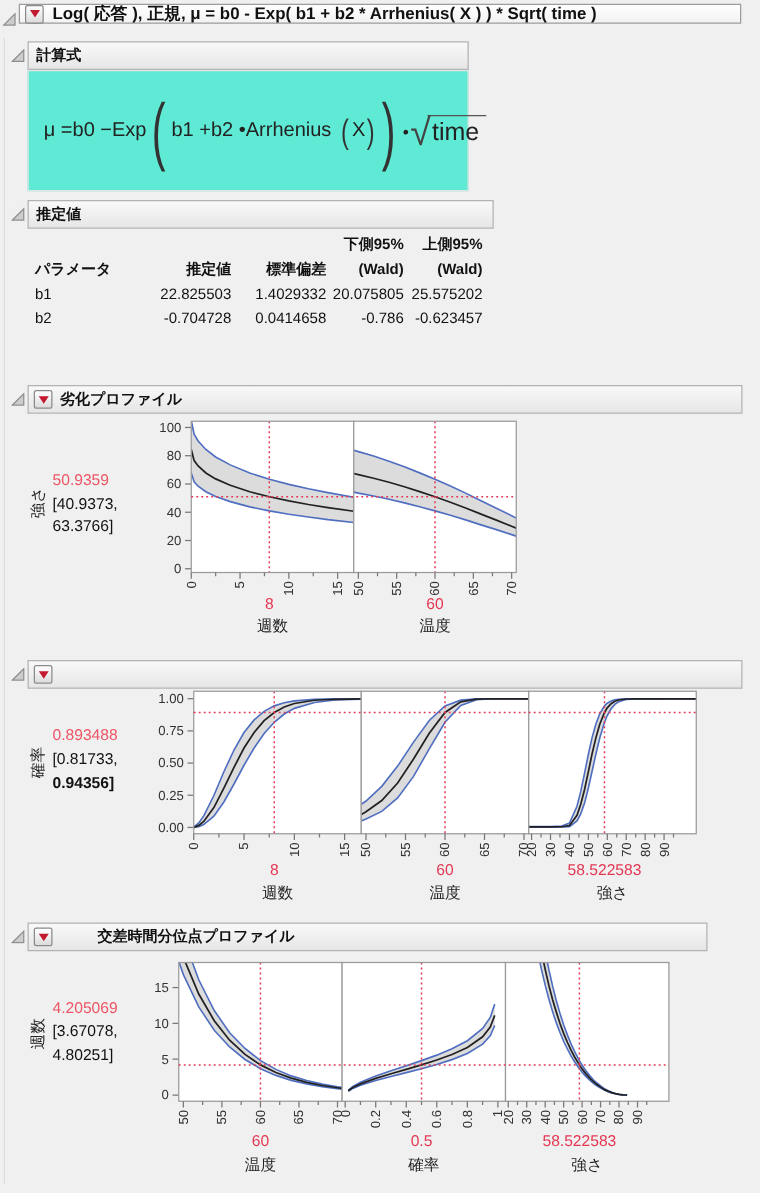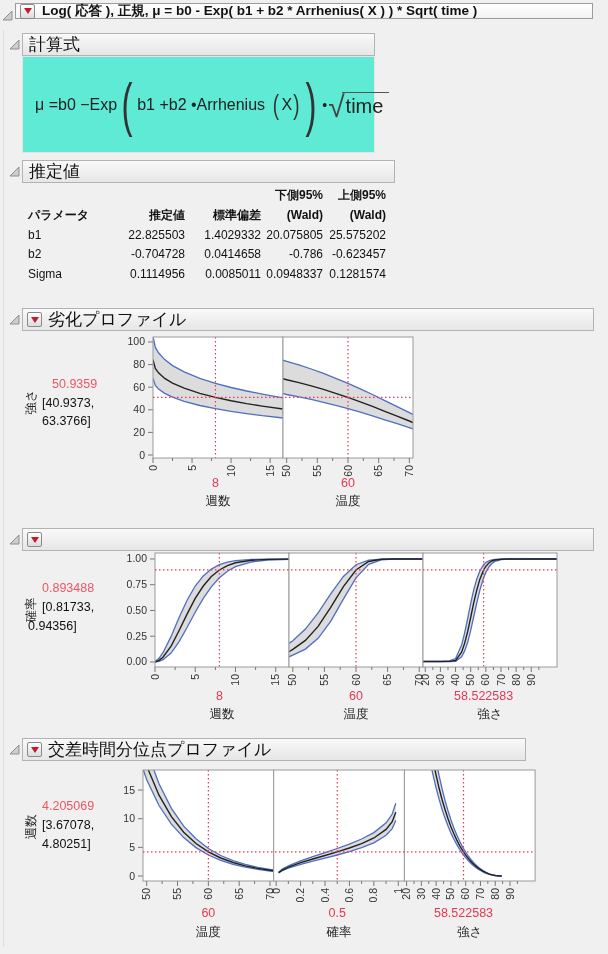--- a/index.html
+++ b/index.html
@@ -28,21 +28,21 @@
   }
   .titlebar .menu-btn{position:relative;margin-left:4px;}
   .titlebar .ttl{font-size:13.5px;font-weight:bold;margin-left:7px;white-space:nowrap;}
   .sec-header{
     position:absolute;left:22px;height:23px;box-sizing:border-box;
     background:linear-gradient(#f9f9f9,#e6e6e6);
     border:1px solid #b3b3b3;
     display:flex;align-items:center;
   }
   .sec-header .menu-btn{position:relative;margin-left:4px;}
-  .sec-header .hd{font-size:17px;font-weight:normal;margin-left:6px;white-space:nowrap;text-align:right;}
+  .sec-header .hd{font-size:12px;font-weight:bold;margin-left:6px;white-space:nowrap;text-align:right;}
   .sec-header .hd.nobtn{margin-left:6px;}
   .formula-box{
     position:absolute;left:22px;top:56px;width:353px;height:97px;box-sizing:border-box;
     background:#5eead4;border:1px solid #e4e4e4;
     display:flex;align-items:center;
   }
   .formula{display:flex;align-items:center;margin-left:12px;font-size:16px;color:#222;white-space:nowrap;}
   .fpar{font-size:60px;font-weight:100;color:#333;transform:scaleX(.55);line-height:0;}
   .fpar2{font-size:27px;font-weight:100;color:#333;transform:scaleX(.7);line-height:0;}
   .fdot{font-size:14px;margin:0 1px;}
@@ -135,59 +135,52 @@
       <div class="est-cell c3">20.075805</div>
       <div class="est-cell c4">25.575202</div>
     </div>
     <div class="est-row">
       <div class="est-cell c0">b2</div>
       <div class="est-cell c1">-0.704728</div>
       <div class="est-cell c2">0.0414658</div>
       <div class="est-cell c3">-0.786</div>
       <div class="est-cell c4">-0.623457</div>
     </div>
-    <div class="est-row">
-      <div class="est-cell c0">Sigma</div>
-      <div class="est-cell c1">0.1114956</div>
-      <div class="est-cell c2">0.0085011</div>
-      <div class="est-cell c3">0.0948337</div>
-      <div class="est-cell c4">0.1281574</div>
-    </div>
   </div>
 
 <div id="profiler-html">
     <svg class="outline-tri" viewBox="0 0 11 11" style="left: 9px; top: 314px;">
       <polygon points="1,10 10,10 10,1" fill="#cdcdcd" stroke="#8f8f8f" stroke-width="1"></polygon>
     </svg>
     <div class="sec-header" style="top: 308px; width: 572px;">
       <div class="menu-btn">
         <div class="tri"></div>
       </div>
       <span class="hd">劣化プロファイル</span>
     </div>
     <span class="ylab" style="left: 31px; top: 402px;">強さ</span>
-    <span class="pest red" style="left: 52px; top: 377px;">50.9359</span>
+    <span class="pest red" style="left: 42px; top: 377px;">50.9359</span>
     <span class="pest" style="left: 42px; top: 396px;">[40.9373,</span>
     <span class="pest" style="left: 42px; top: 414px;">63.3766]</span>
     <svg class="outline-tri" viewBox="0 0 11 11" style="left: 9px; top: 534px;">
       <polygon points="1,10 10,10 10,1" fill="#cdcdcd" stroke="#8f8f8f" stroke-width="1"></polygon>
     </svg>
     <div class="sec-header" style="top: 528px; width: 572px;">
       <div class="menu-btn">
         <div class="tri"></div>
       </div>
     </div>
     <span class="ylab" style="left: 31px; top: 610px;">確率</span>
     <span class="pest red" style="left: 42px; top: 581px;">0.893488</span>
     <span class="pest" style="left: 42px; top: 600px;">[0.81733,</span>
-    <span class="pest" style="left: 28px; top: 619px;">0.94356]</span>
+    <span class="pest" style="left: 42px; top: 619px; font-weight: bold;">0.94356]</span>
     <svg class="outline-tri" viewBox="0 0 11 11" style="left: 9px; top: 744px;">
       <polygon points="1,10 10,10 10,1" fill="#cdcdcd" stroke="#8f8f8f" stroke-width="1"></polygon>
     </svg>
-    <div class="sec-header" style="top: 738px; width: 504px;">
+    <div class="sec-header" style="top: 738px; width: 544px; gap: 30px;">
       <div class="menu-btn">
         <div class="tri"></div>
       </div>
       <span class="hd">交差時間分位点プロファイル</span>
     </div>
     <span class="ylab" style="left: 31px; top: 827px;">週数</span>
     <span class="pest red" style="left: 42px; top: 799px;">4.205069</span>
     <span class="pest" style="left: 42px; top: 818px;">[3.67078,</span>
     <span class="pest" style="left: 42px; top: 837px;">4.80251]</span>
   </div>

